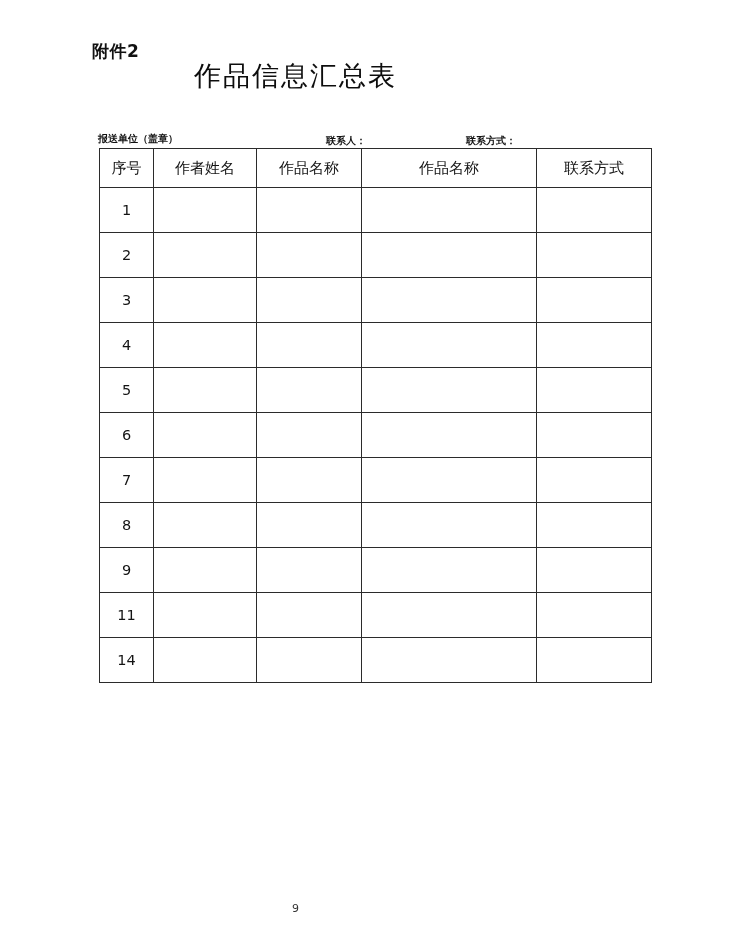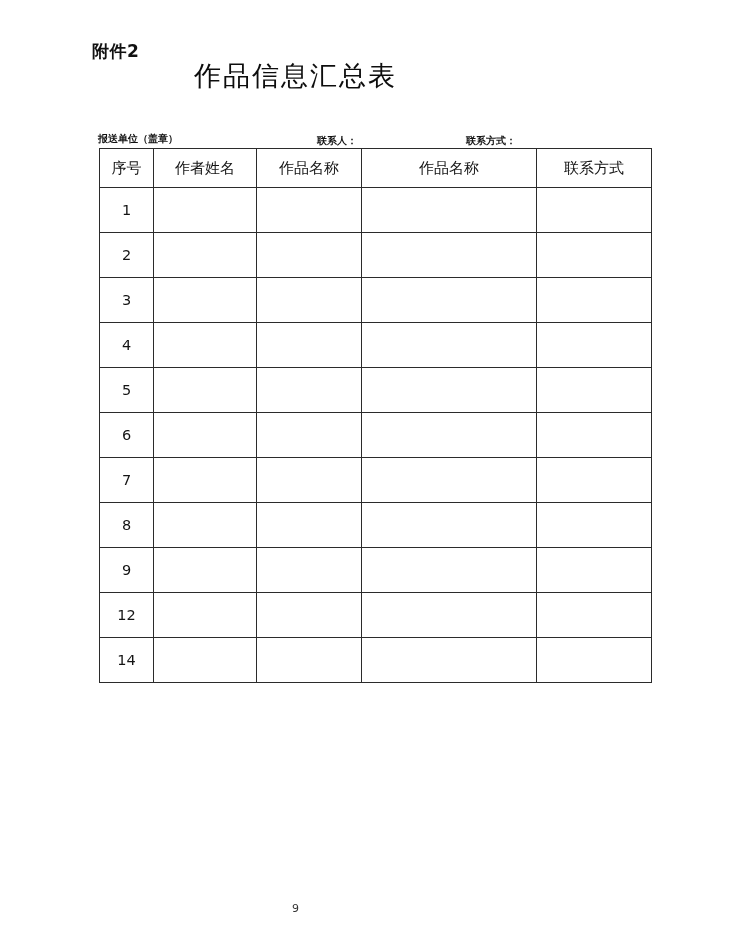--- a/index.html
+++ b/index.html
@@ -54,21 +54,21 @@
     font-size: 10px;
     font-weight: bold;
     color: #111;
     margin-top: 17px;
   }
   .meta-item {
     position: absolute;
     white-space: nowrap;
   }
   .meta-unit { left: 0; top: 0; }
-  .meta-contact { left: 219px; top: 2px; }
+  .meta-contact { left: 228px; top: 2px; }
   .meta-phone { left: 368px; top: 2px; }
 
   table.info-table {
     position: absolute;
     left: 99px;
     top: 148px;
     width: 552px;
     border-collapse: collapse;
     table-layout: fixed;
   }
@@ -199,21 +199,21 @@
           <td></td>
         </tr>
         <tr>
           <td class="row-index">9</td>
           <td></td>
           <td></td>
           <td></td>
           <td></td>
         </tr>
         <tr>
-          <td class="row-index">12</td>
+          <td class="row-index">11</td>
           <td></td>
           <td></td>
           <td></td>
           <td></td>
         </tr>
         <tr>
           <td class="row-index">14</td>
           <td></td>
           <td></td>
           <td></td>

